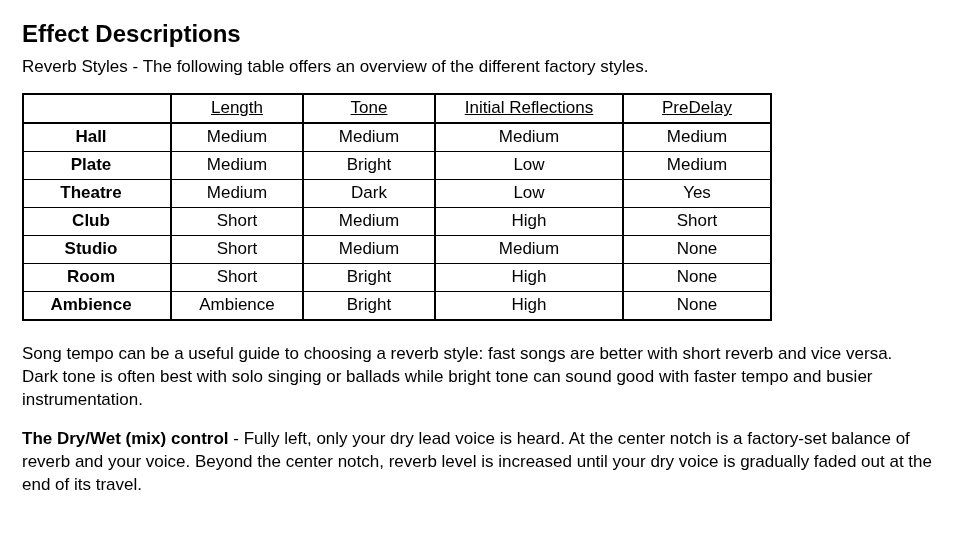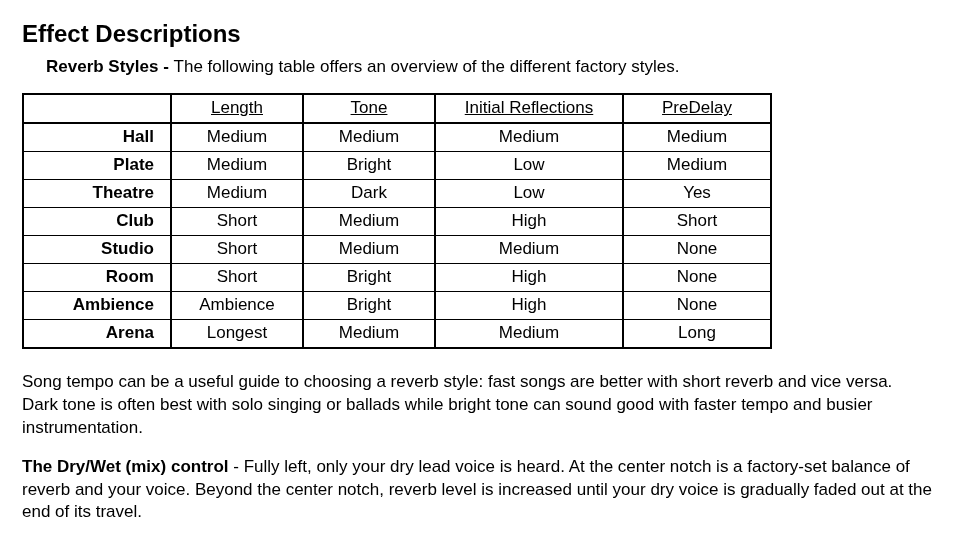--- a/index.html
+++ b/index.html
@@ -12,21 +12,21 @@
       width: 954px;
       font-size: 17px;
       line-height: 1.35;
     }
     h1 {
       font-size: 24px;
       font-weight: bold;
       margin: 0 0 6px 0;
     }
     .intro { margin: 0 0 14px 0; }
-    .intro .lead-bold { font-weight: bold; margin-left: 24px; }
+    .intro .lead-bold { font-weight: normal; }
     table {
       border-collapse: collapse;
       margin-bottom: 22px;
     }
     th, td {
       padding: 2px 16px;
       text-align: center;
       vertical-align: middle;
     }
     th {
@@ -45,21 +45,21 @@
       border-right: 2px solid #000;
     }
     tbody td {
       border-top: 1px solid #000;
       border-bottom: 1px solid #000;
       border-left: 2px solid #000;
       border-right: 2px solid #000;
     }
     tbody tr:last-child td { border-bottom: 2px solid #000; }
     td.style-name {
-      text-align: right;
+      text-align: center;
       font-weight: bold;
       padding-left: 4px;
     }
     p.body { margin: 0 0 16px 0; }
     .strong { font-weight: bold; }
   </style>
 </head>
 <body>
 
 <h1>Effect Descriptions</h1>
@@ -128,27 +128,20 @@
         <td>High</td>
         <td>None</td>
       </tr>
       <tr>
         <td class="style-name">Ambience</td>
         <td>Ambience</td>
         <td>Bright</td>
         <td>High</td>
         <td>None</td>
       </tr>
-      <tr>
-        <td class="style-name">Arena</td>
-        <td>Longest</td>
-        <td>Medium</td>
-        <td>Medium</td>
-        <td>Long</td>
-      </tr>
     </tbody>
 </table>
 
 <p class="body">Song tempo can be a useful guide to choosing a reverb style: fast songs are better with short reverb and vice versa. Dark tone is often best with solo singing or ballads while bright tone can sound good with faster tempo and busier instrumentation.</p>
 
 <p class="body">
   <span class="strong">The Dry/Wet (mix) control</span><span> - Fully left, only your dry lead voice is heard. At the center notch is a factory-set balance of reverb and your voice. Beyond the center notch, reverb level is increased until your dry voice is gradually faded out at the end of its travel.</span>
 </p>
 
 </body></html>

